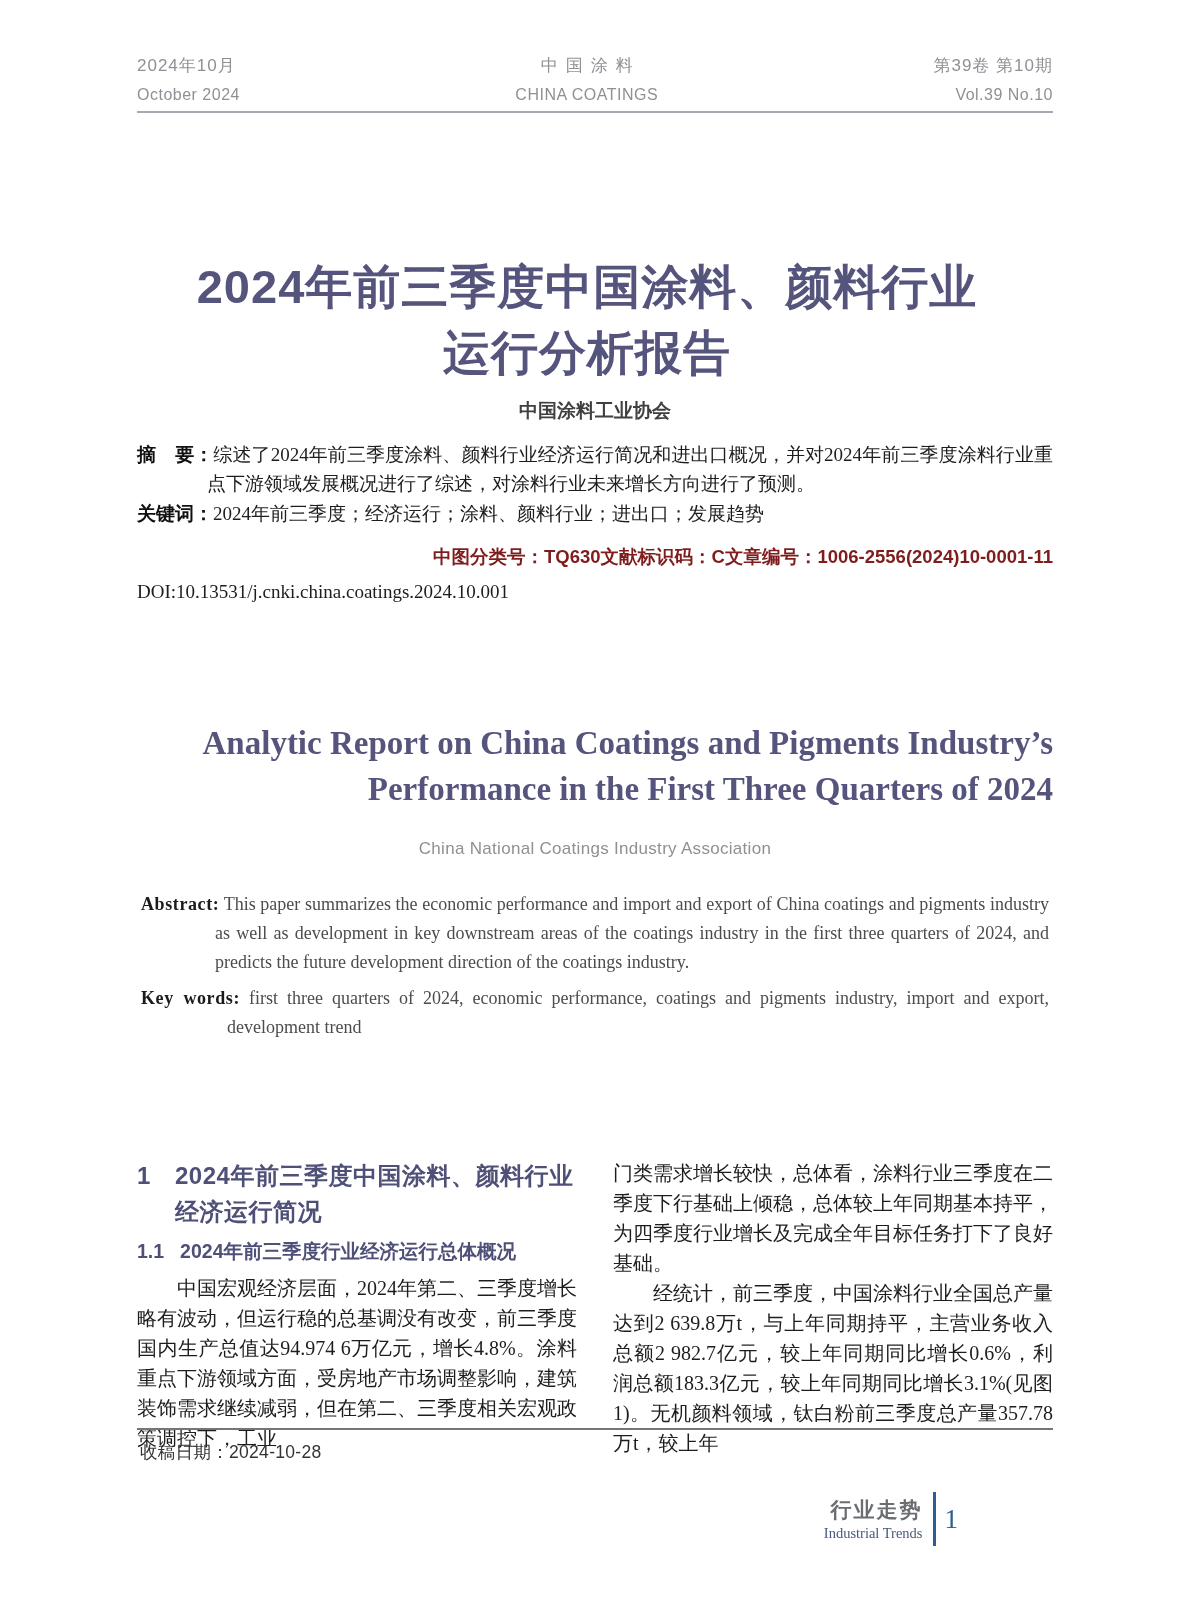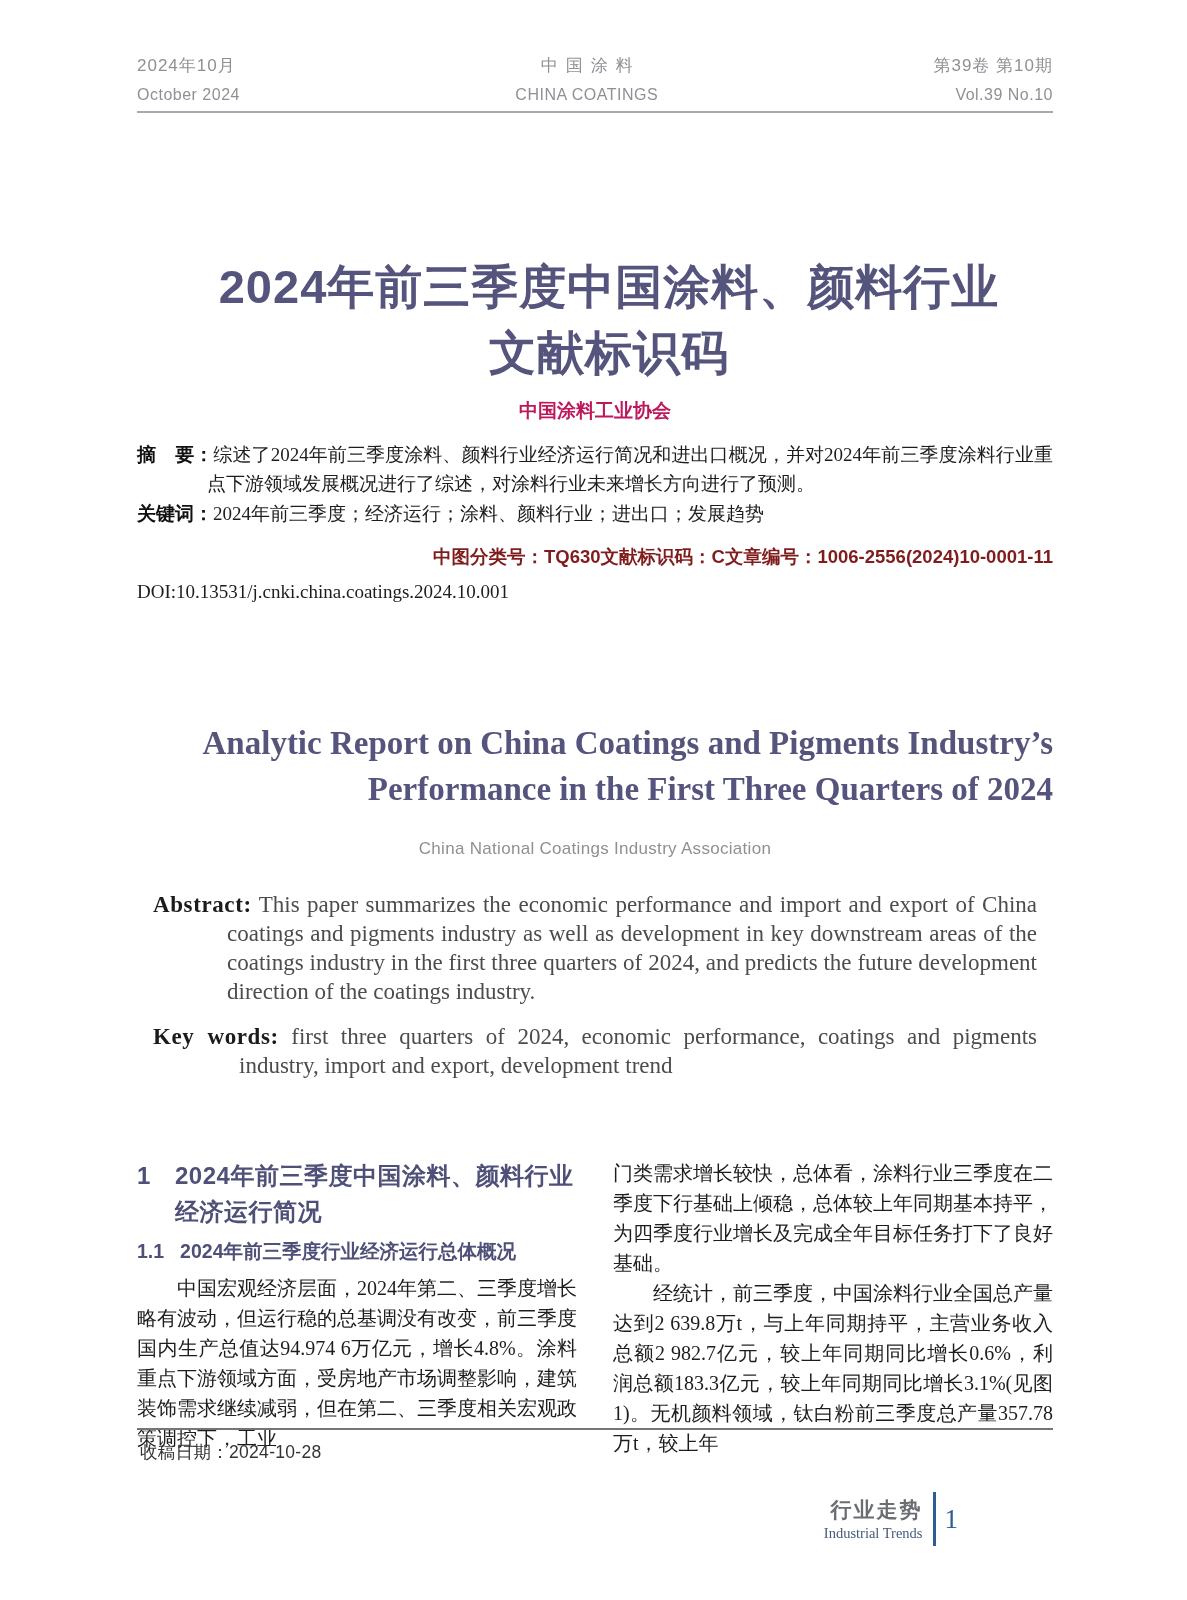--- a/index.html
+++ b/index.html
@@ -22,26 +22,26 @@
   .header .zh { letter-spacing:1px; }
   .header .center .zh { letter-spacing:8px; padding-left:8px; }
   .header .en { font-size:16px; letter-spacing:0.5px; margin-top:5px; }
   .top-rule {
     position:absolute; left:137px; top:111px; width:916px; height:0;
     border-top:2px solid #a5aab0;
   }
 
   
   .cn-title {
-    position:absolute; left:114px; top:254px; width:990px; text-align:center;
+    position:absolute; left:92px; top:254px; width:990px; text-align:center;
     color:#55547C; font-weight:bold; font-size:47px; line-height:66px; letter-spacing:1px;
   }
   .cn-author {
     position:absolute; left:137px; top:398px; width:916px; text-align:center;
-    font-weight:bold; font-size:19px; color:#be185d;
+    font-weight:bold; font-size:19px; color:#404040;
   }
 
   
   .cn-meta { position:absolute; left:137px; top:441px; width:916px; }
   .hang-zh {
     font-family:"Liberation Serif","DejaVu Serif",serif;
     font-size:19px; line-height:28.5px; text-align:justify;
     padding-left:70px; text-indent:-70px; margin:0; color:#1d1d1d;
   }
   .hang-zh .lbl { font-family:"Liberation Sans","DejaVu Sans",sans-serif; font-weight:bold; color:#111; }
@@ -55,22 +55,22 @@
   
   .en-block { position:absolute; left:137px; top:720px; width:916px; }
   .en-title {
     font-family:"Liberation Serif","DejaVu Serif",serif;
     text-align:right; font-weight:bold; font-size:33px; line-height:46px;
     color:#55547C;
   }
   .en-author { text-align:center; margin-top:27px; font-size:17px; color:#8f9094; letter-spacing:0.3px; }
   .hang-en {
     font-family:"Liberation Serif","DejaVu Serif",serif;
-    font-size:23px; line-height:29px; text-align:justify; color:#4c4c4c;
-    margin:16px; margin-top:31px; padding-left:74px; text-indent:-74px;
+    font-size:18px; line-height:29px; text-align:justify; color:#4c4c4c;
+    margin:4px; margin-top:31px; padding-left:74px; text-indent:-74px;
   }
   .hang-en.kw { margin-top:7px; padding-left:86px; text-indent:-86px; }
   .hang-en .lbl { font-weight:bold; color:#1b1b1b; letter-spacing:0.6px; }
 
   
   .body-cols { position:absolute; left:137px; top:1158px; width:916px; display:flex; gap:36px; }
   .col { width:440px; }
   .sec-h2 {
     margin:0; color:#4F5078; font-size:24px; line-height:36px; font-weight:bold;
     padding-left:38px; text-indent:-38px; letter-spacing:0.5px;
@@ -112,21 +112,21 @@
     </div>
     <div class="cell right">
       <div class="zh">第39卷 第10期</div>
       <div class="en">Vol.39  No.10</div>
     </div>
   </div>
   <div class="top-rule"></div>
 
   <div class="cn-title">
     <div>2024年前三季度中国涂料、颜料行业</div>
-    <div>文献标识码</div>
+    <div>运行分析报告</div>
   </div>
   <div class="cn-author">中国涂料工业协会</div>
 
   <div class="cn-meta">
     <p class="hang-zh"><span class="lbl">摘　要：</span><span>综述了2024年前三季度涂料、颜料行业经济运行简况和进出口概况，并对2024年前三季度涂料行业重点下游领域发展概况进行了综述，对涂料行业未来增长方向进行了预测。</span></p>
     <p class="hang-zh kw-row"><span class="lbl">关键词：</span><span>2024年前三季度；经济运行；涂料、颜料行业；进出口；发展趋势</span></p>
     <div class="class-row">
       <span><span>中图分类号：</span><span>TQ630</span></span>
       <span><span>文献标识码：</span><span>C</span></span>
       <span><span>文章编号：</span><span>1006-2556(2024)10-0001-11</span></span>

